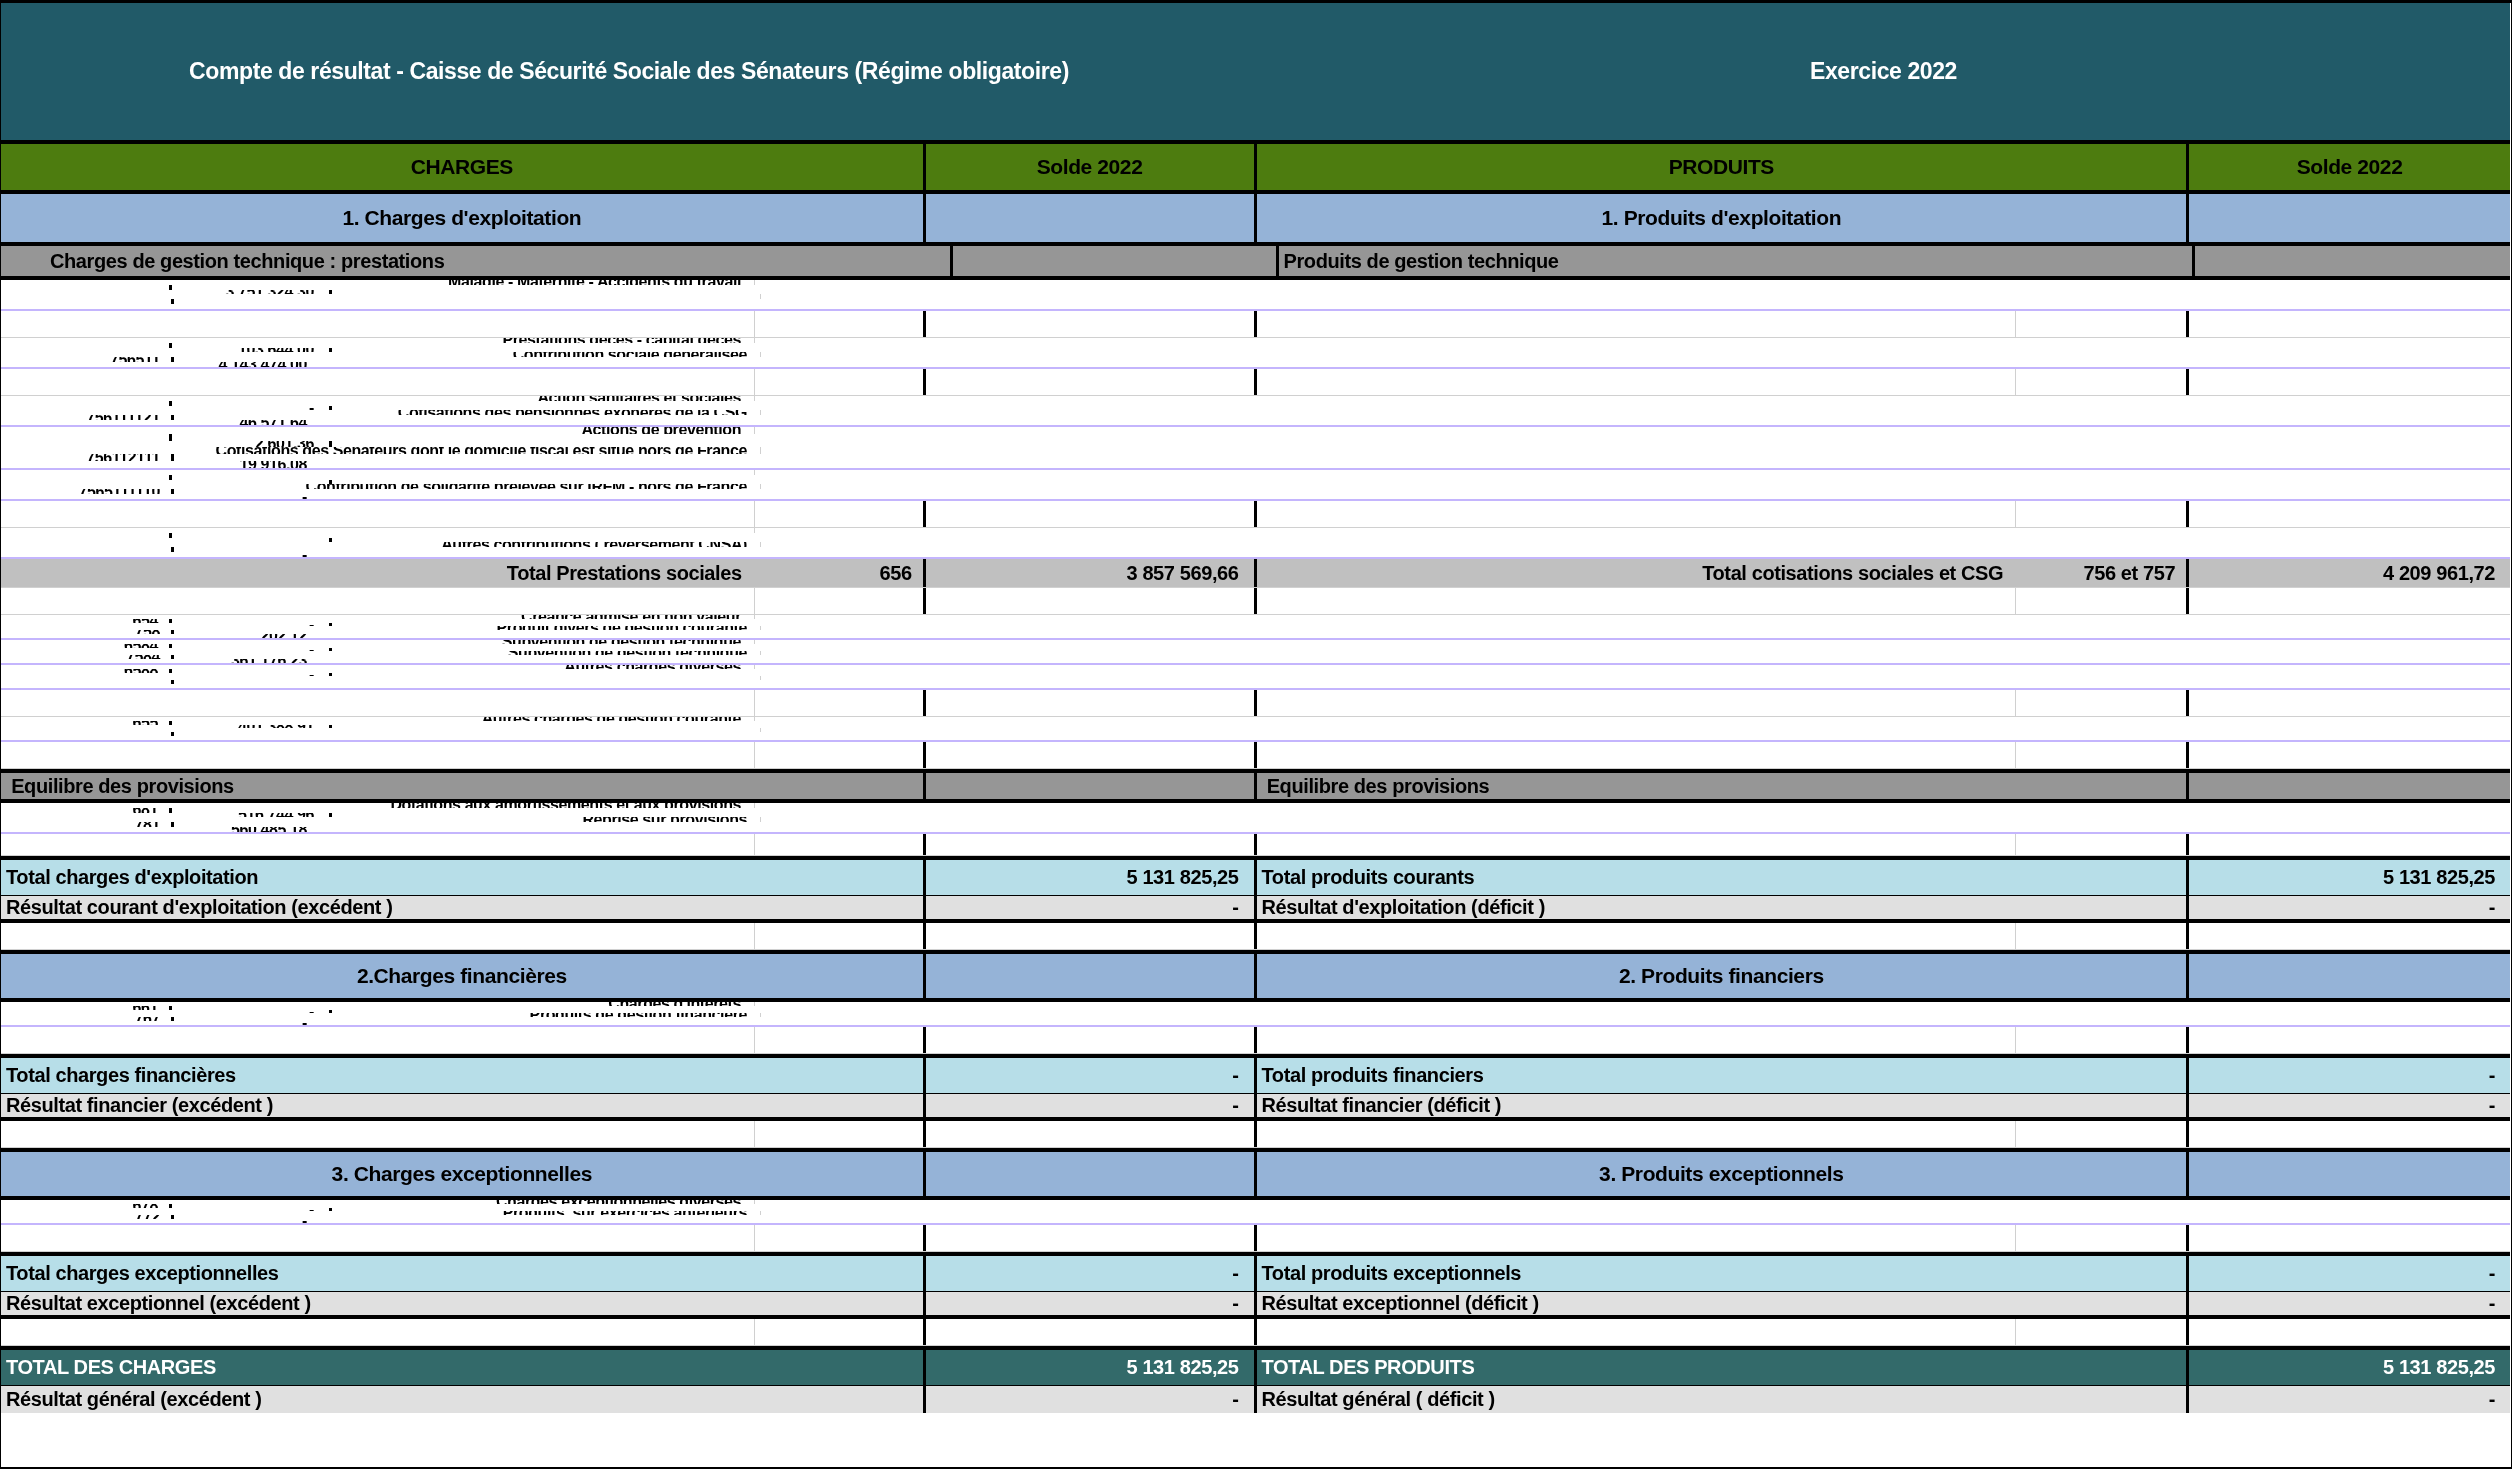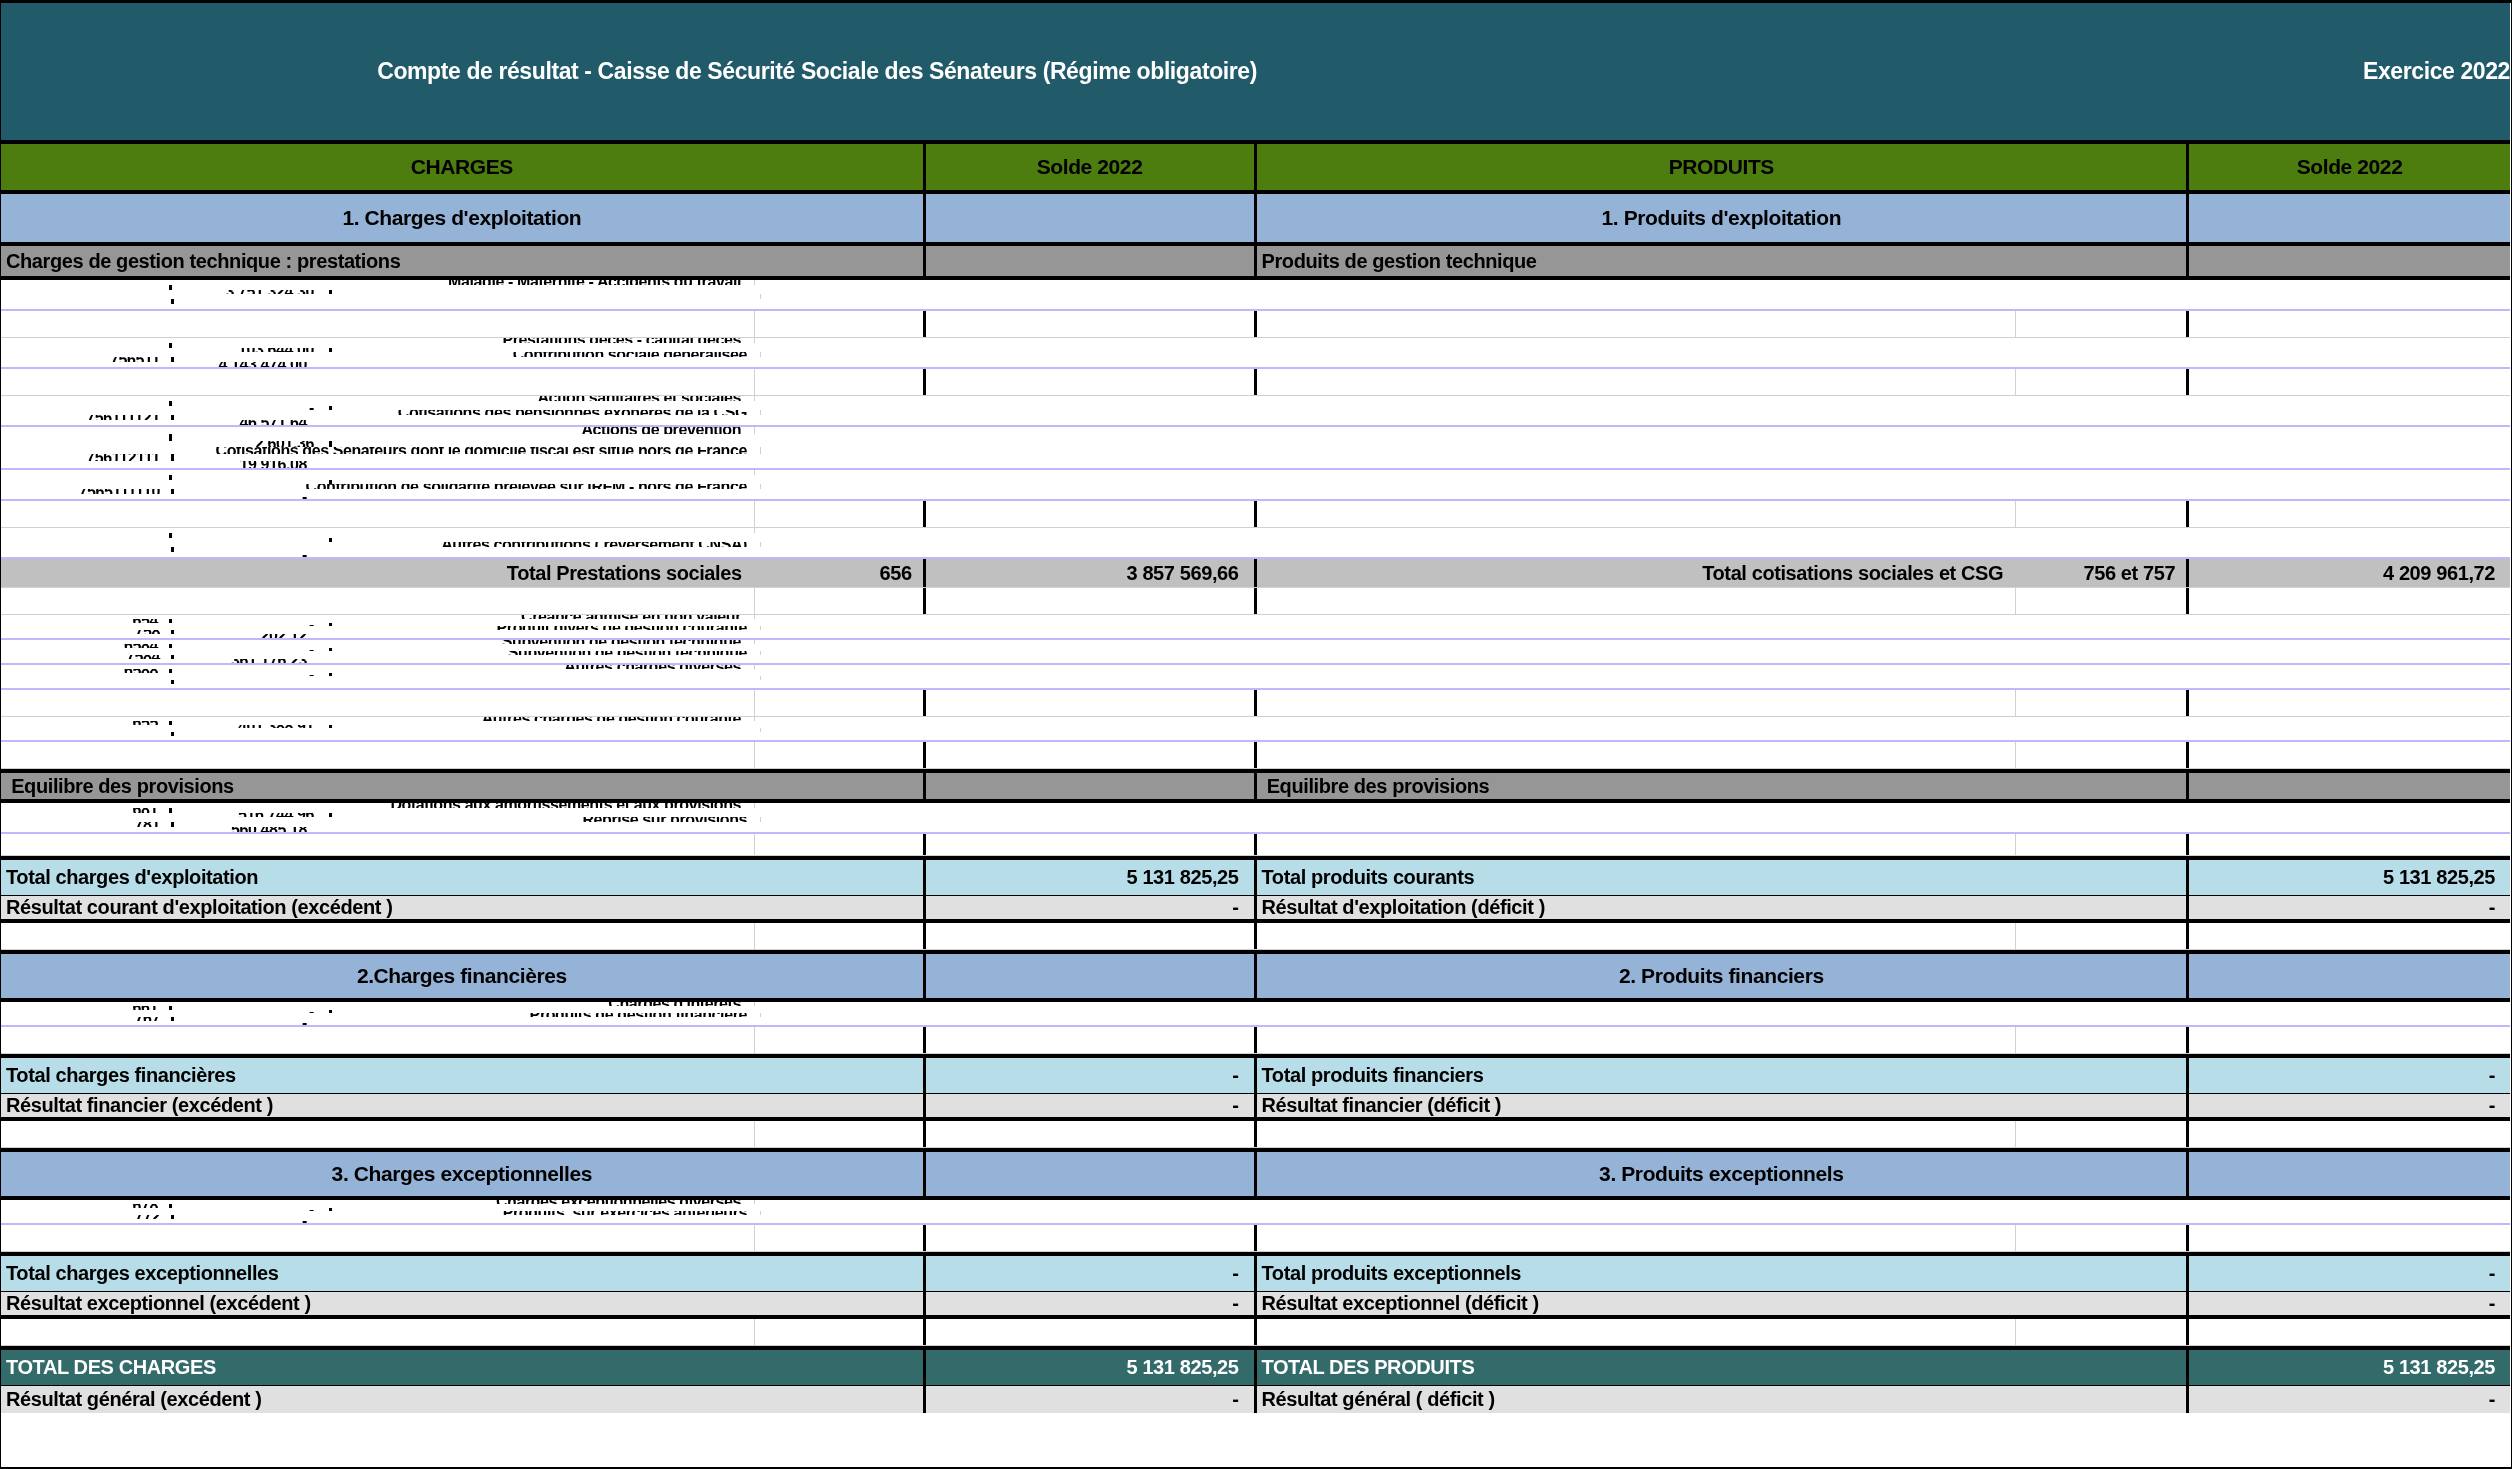--- a/index.html
+++ b/index.html
@@ -8,21 +8,21 @@
   #sheet{box-sizing:border-box;width:2512px;height:1470px;border:1.5px solid #000;border-top-width:3px;border-bottom-width:3px;overflow:hidden;background:#fff;}
   .row{display:flex;width:2509px;box-sizing:border-box;}
   .cell{display:flex;align-items:center;box-sizing:border-box;height:100%;overflow:hidden;}
   .txt{white-space:pre;letter-spacing:-0.4px;display:inline-block;}
 
   
   .banner{height:141px;background:#215A68;color:#fff;border-bottom:4px solid #000;font-size:23px;}
   .colhead{height:50px;background:#4d7c0f;border-bottom:4px solid #000;font-size:21px;}
   .r-secblue{height:52px;background:#95B3D7;border-bottom:4px solid #000;font-size:21px;}
   .r-secgray{height:34px;background:#969696;border-top:4px solid #000;border-bottom:4px solid #000;font-size:20px;}
-  .r-secgray.first{border-top:none;}
+  .r-secgray.first{border-top:none;padding-left:44px;}
   .r-data{height:31px;border-bottom:2px solid #c4b5fd;font-size:16px;flex-direction:column;}
   .r-sm{height:25px;}
   .r-tall{height:43px;}
   .r-spacer{height:27px;border-bottom:1px solid #d0d0d0;}
   .r-spsm{height:22px;}
   .r-totgray{height:29px;background:#C0C0C0;border-bottom:1px solid #d0d0d0;font-size:20px;}
   .r-totblue{height:40px;background:#B7DEE8;border-top:4px solid #000;border-bottom:1.5px solid #000;font-size:20px;}
   .r-result{height:27px;background:#E0E0E0;border-bottom:4px solid #000;font-size:20px;}
   .r-result.last{border-bottom:none;}
   .r-totdark{height:40px;background:#336A6A;color:#fff;border-top:4px solid #000;border-bottom:1.5px solid #000;font-size:20px;}
@@ -39,21 +39,21 @@
   .c-rspan{width:933px;border-right:3px solid #000;}
   .gridline{border-right:1px solid #d0d0d0;}
 
   
   .a-r{justify-content:flex-end;padding-right:13px;padding-left:3px;}
   .a-l{justify-content:flex-start;padding-left:5px;padding-right:3px;}
   .a-c{justify-content:center;padding:0 3px;}
   .c-lsolde.a-r,.c-rsolde.a-r{padding-right:15px;}
   .c-lcode.a-r,.c-rcode.a-r{padding-right:11px;}
 
-  .half{display:flex;align-items:center;justify-content:flex-end;height:100%;}
+  .half{display:flex;align-items:center;justify-content:center;height:100%;}
   .half-l{width:1256px;}
   .half-r{width:1253px;}
 </style>
 </head>
 <body>
 
 <div id="sheet">
   <div class="row banner">
     <div class="half half-l">
       <span class="txt">Compte de résultat - Caisse de Sécurité Sociale des Sénateurs (Régime obligatoire)</span>

